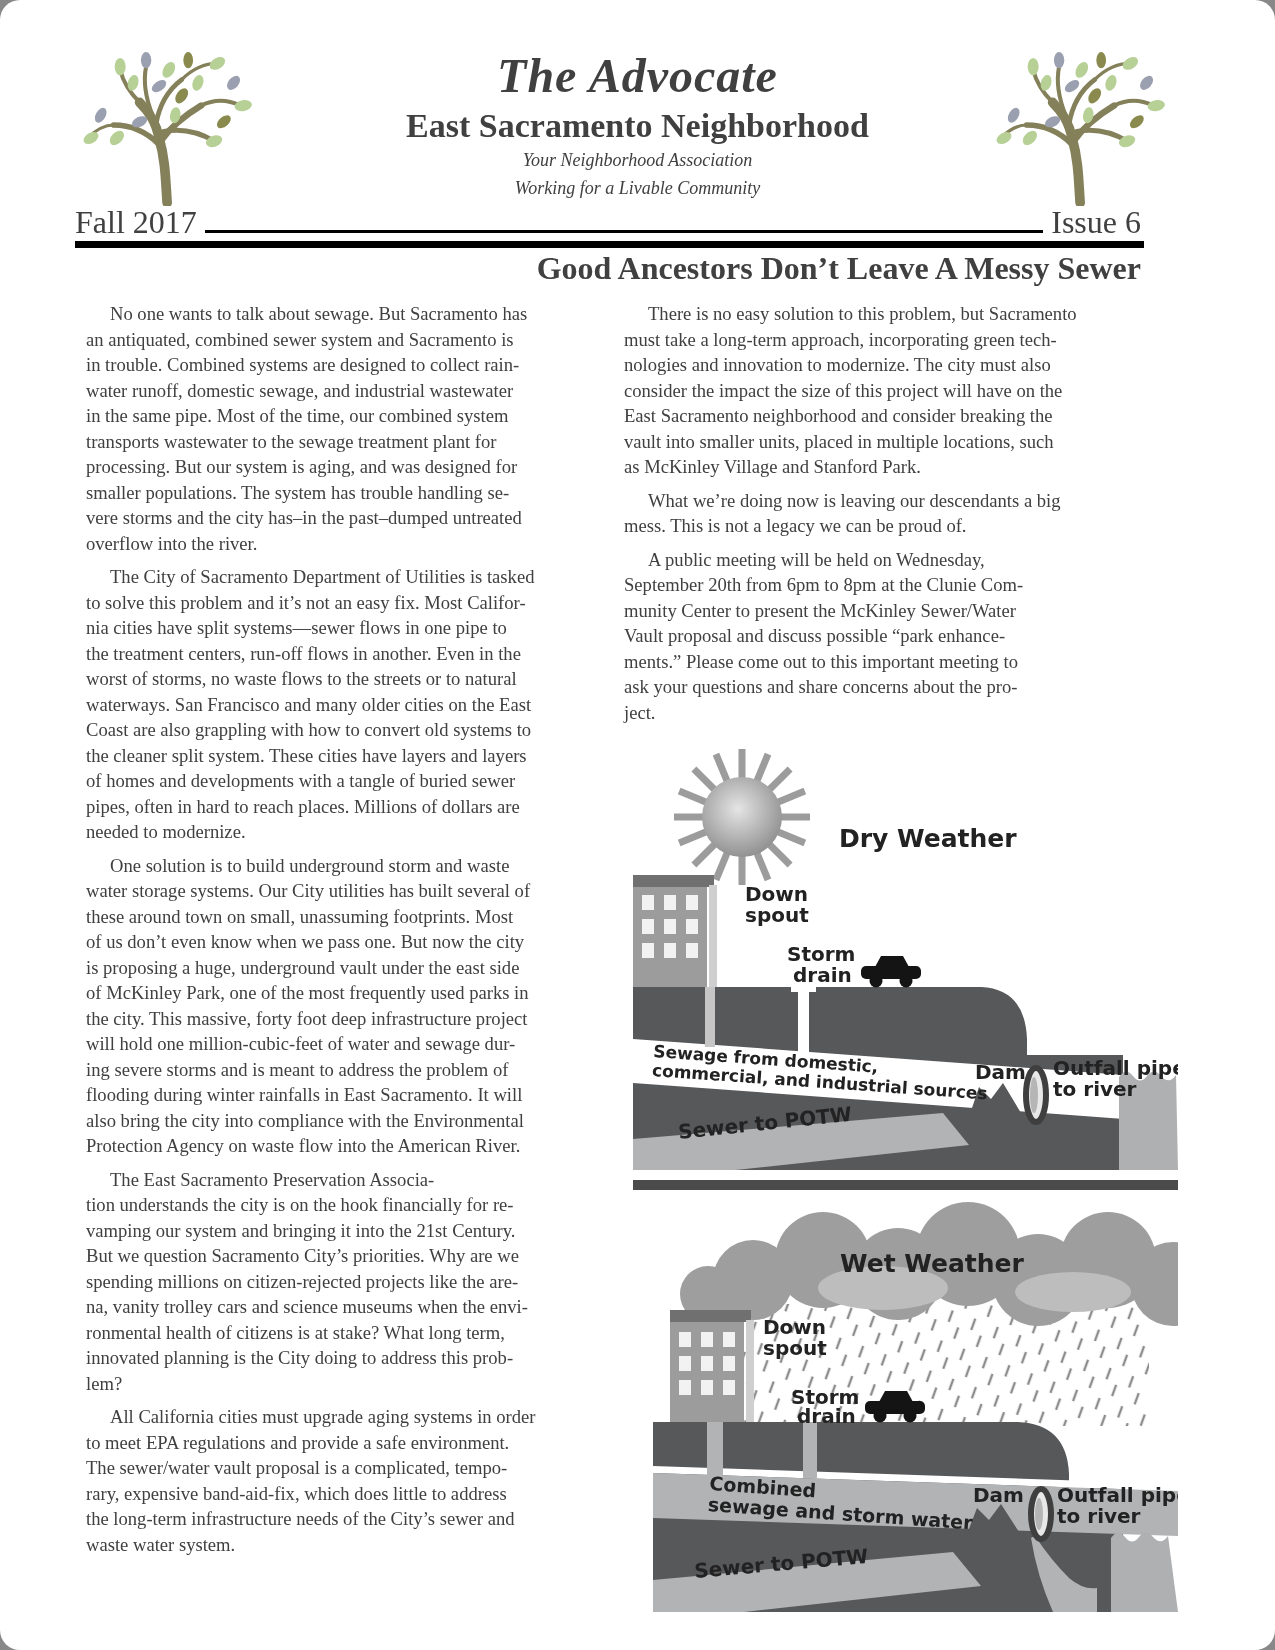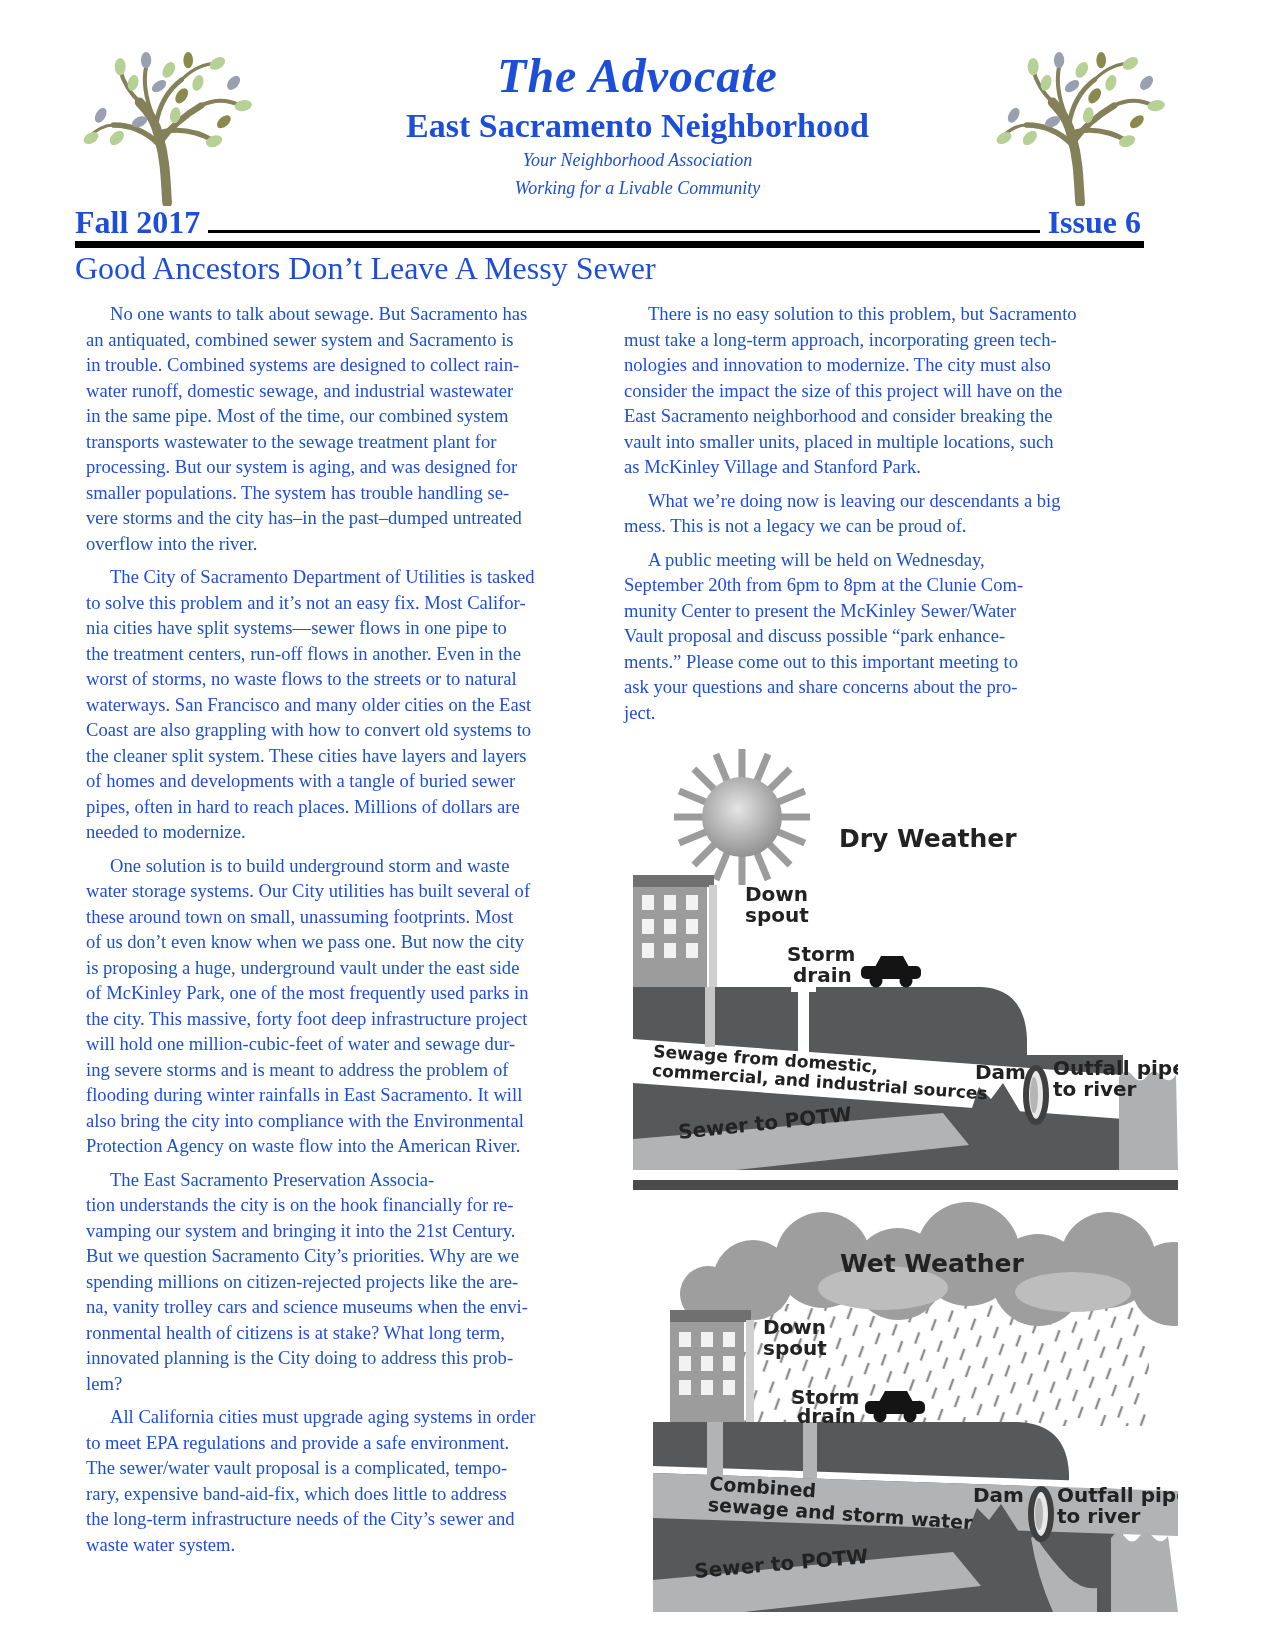--- a/index.html
+++ b/index.html
@@ -1,39 +1,39 @@
 <!DOCTYPE html>
 <html><head>
 <meta charset="utf-8">
 <style>
   html,body { margin:0; padding:0; background:#888; }
   .page {
     position:relative; width:1275px; height:1650px; margin:0 auto;
     background:#ffffff; overflow:hidden;
-    font-family:"Liberation Serif","DejaVu Serif",serif; color:#1d4ed8;
+    font-family:"Liberation Serif","DejaVu Serif",serif; color:#404040;border-radius:20px;
   }
   
   .masthead-center { position:absolute; top:50px; left:180px; width:915px; text-align:center; }
   .advocate-title { font-size:48px; font-weight:bold; font-style:italic; letter-spacing:1px; line-height:52px; }
   .org-name { font-size:34px; font-weight:bold; line-height:40px; margin-top:4px; }
   .tagline { font-size:18px; font-style:italic; line-height:28px; }
   .tree { position:absolute; top:44px; width:200px; height:162px; }
   .tree-left { left:72px; }
   .tree-right { left:985px; }
   .season-row {
     position:absolute; top:204px; left:75px; width:1066px;
     display:flex; align-items:flex-end;
-    font-weight:bold; font-size:32px; line-height:36px;
+    font-weight:normal; font-size:32px; line-height:36px;
   }
   .season-rule { flex:1; border-bottom:3px solid #000; margin:0 8px 7px 8px; }
   .thick-rule { position:absolute; top:241px; left:75px; width:1069px; height:7px; background:#000; }
   
   .headline {
     position:absolute; top:249px; left:75px; width:1066px;
-    text-align:left; font-weight:normal; font-size:32px; line-height:38px;
+    text-align:right; font-weight:bold; font-size:32px; line-height:38px;
   }
   
   .col { position:absolute; top:293px; }
   .col-left  { left:78px;  width:534px; }
   .col-right { left:616px; width:530px; }
   .col p {
     margin:8px; font-size:18.6px; line-height:25.5px;
     white-space:pre-line; text-indent:24px;
   }
   .col p.bold { font-weight:normal; }

